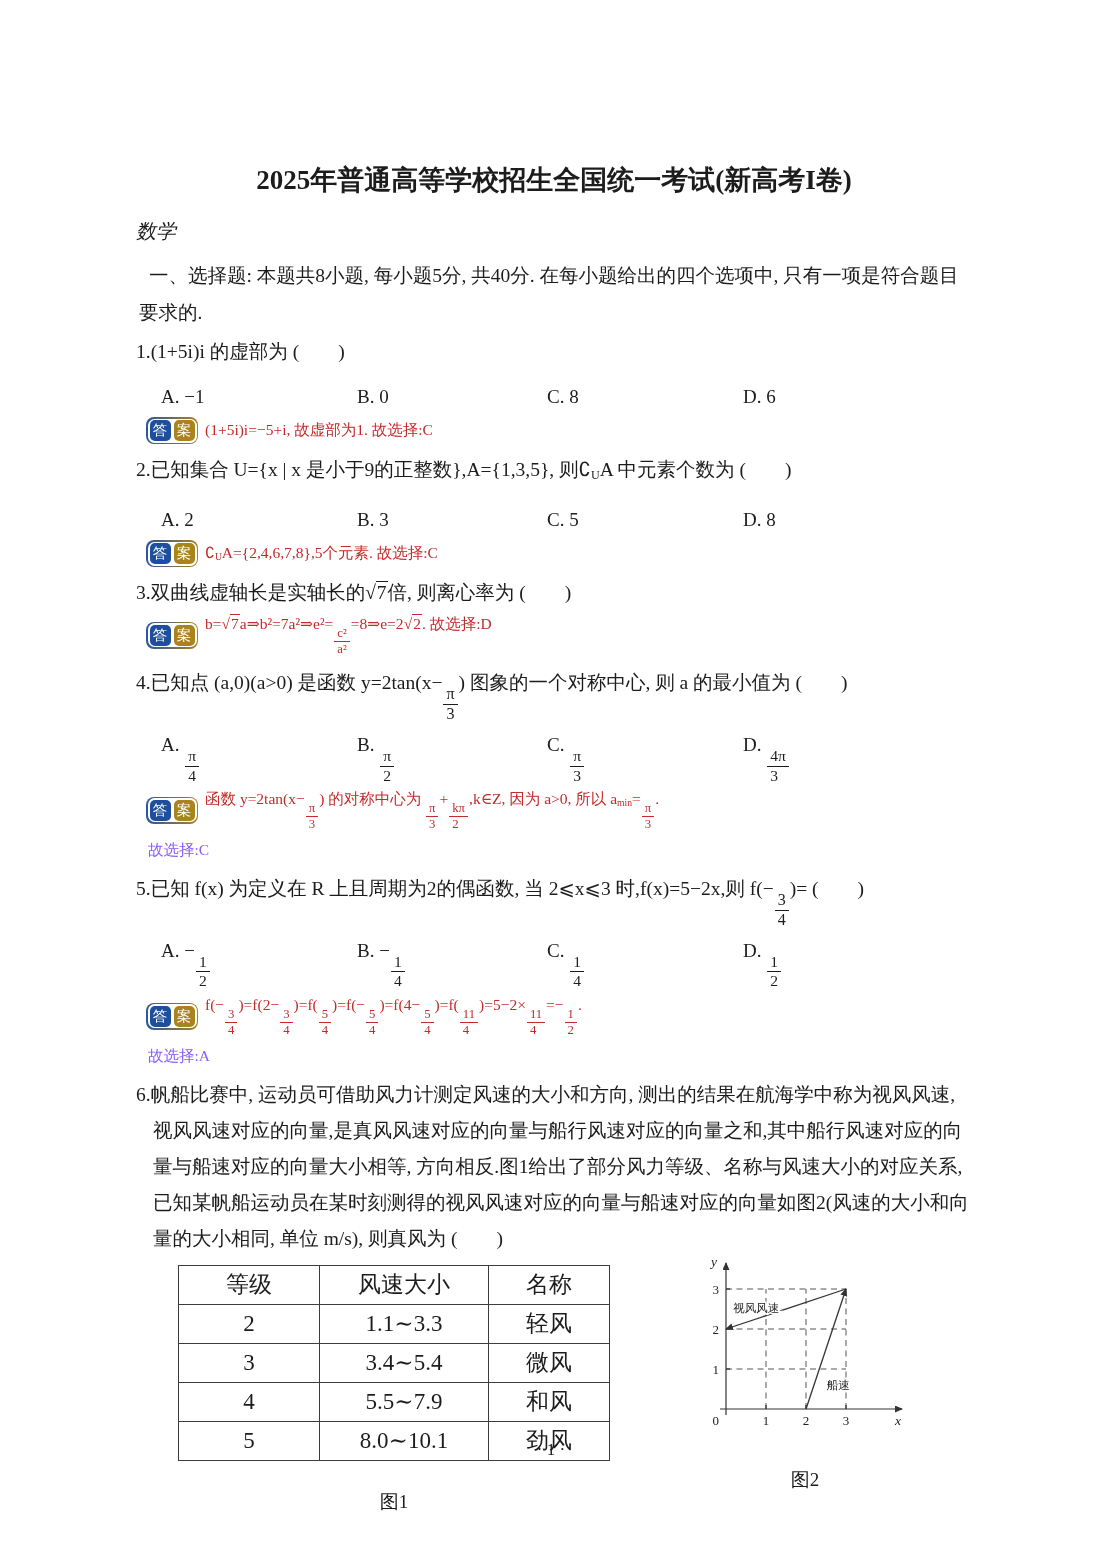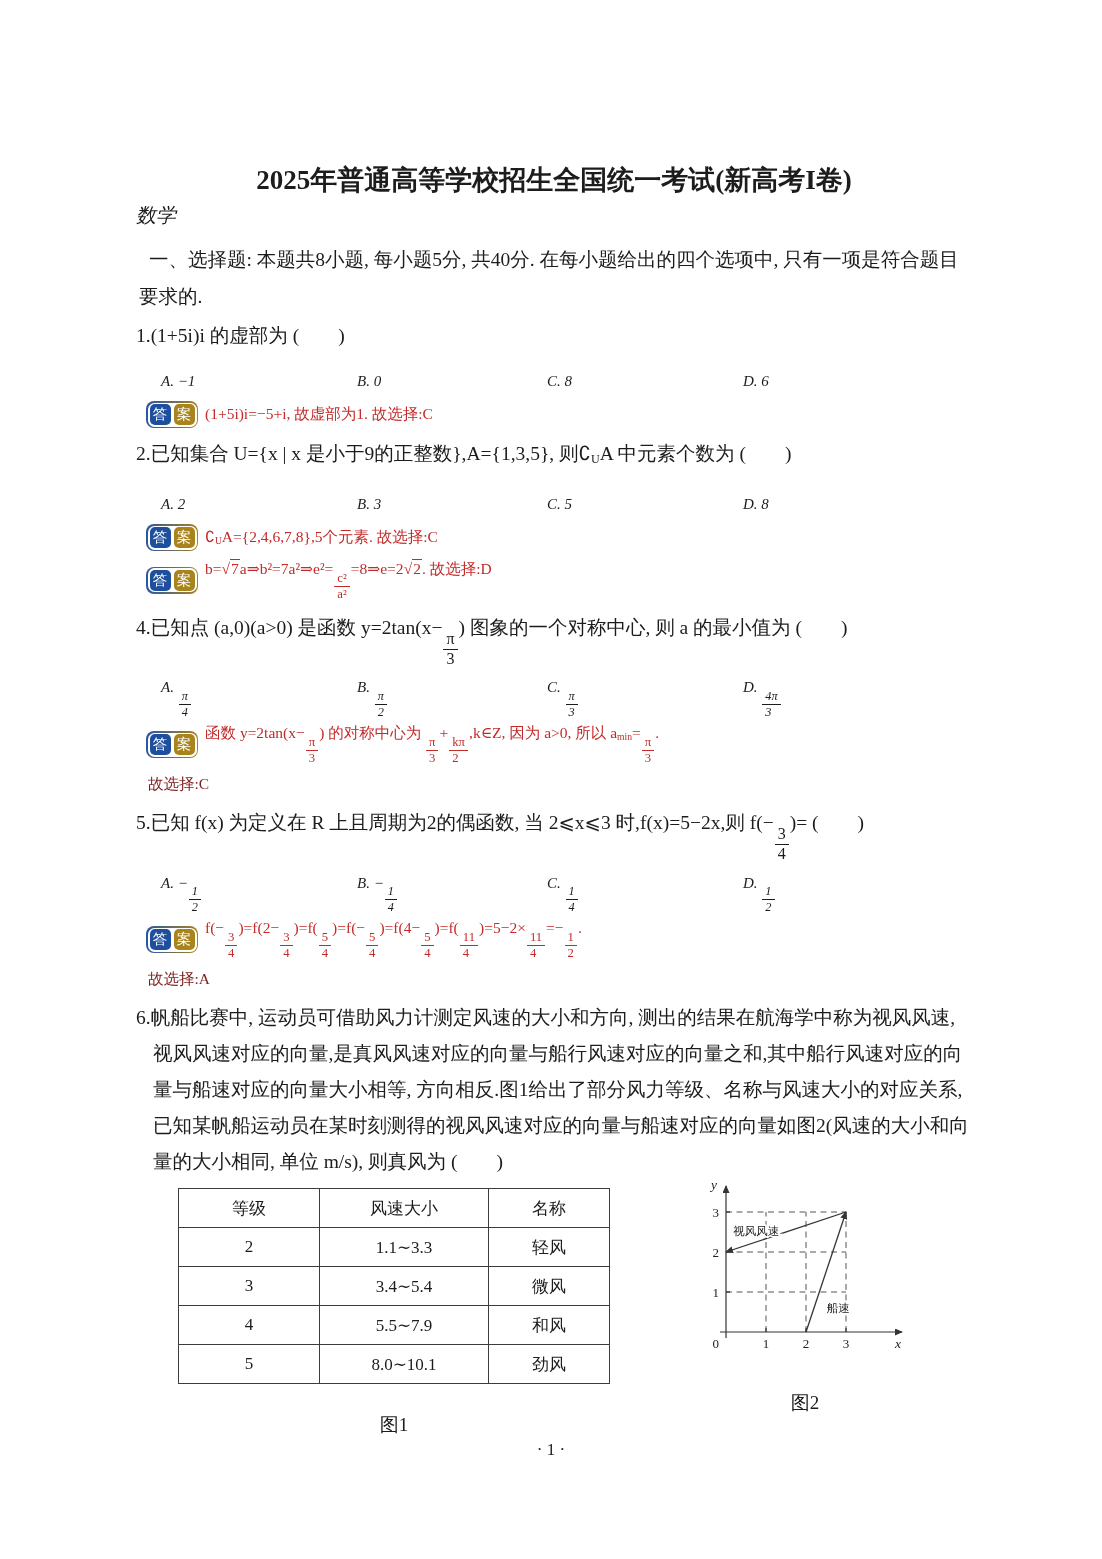--- a/index.html
+++ b/index.html
@@ -2,55 +2,55 @@
 <html><head>
 <meta charset="utf-8">
 <style>
   html,body{margin:0;padding:0;}
   body{
     width:1102px;height:1559px;background:#ffffff;position:relative;
     font-family:"Liberation Serif","DejaVu Serif",serif;color:#1c1c1c;
     overflow:hidden;
   }
   .content{padding:162px 130px 0 136px;}
-  .title{font-size:27px;font-weight:700;text-align:center;margin:0 0 4px;}
+  .title{font-size:27px;font-weight:700;text-align:center;margin:0 0 20px;}
   .subject{font-size:20px;font-weight:400;text-align:left;margin:0 0 12px;font-style:italic;}
   .instructions{font-size:19.5px;line-height:37px;margin:3px;text-indent:10px;}
   .question{margin:0;}
   .stem{font-size:19.5px;line-height:36px;margin:1px 0 0;padding-left:17px;text-indent:-17px;}
   .opts{
     display:grid;grid-template-columns:196px 190px 196px 1fr;
-    padding-left:25px;margin:11px 0 4px;font-size:15px;align-items:center;min-height:32px;font-style:italic;
+    padding-left:25px;margin:11px 0 4px;font-size:19px;align-items:center;min-height:32px;
   }
   .answer-line{
     display:flex;align-items:center;gap:7px;margin:3px 0 8px;padding-left:10px;
     color:#c32a2a;font-size:15.5px;line-height:1.35;
   }
-  .answer-cont{color:#7f1d1d;font-size:15.5px;padding-left:12px;margin:0 0 10px;}
+  .answer-cont{color:#8b5cf6;font-size:15.5px;padding-left:12px;margin:0 0 10px;}
   
   .ansbadge{background:linear-gradient(90deg,#2b55a4,#a9831c);border-radius:8px;padding:1.5px;display:inline-flex;flex:none;}
   .ansbadge-in{background:#fff;border-radius:6.5px;padding:1.5px 2px;display:inline-flex;gap:3px;}
   .tile{width:21px;height:21px;border-radius:5px;color:#fff;font-size:14.5px;line-height:1;
         display:flex;align-items:center;justify-content:center;}
   .tile.blue{background:#1d4f9e;}
   .tile.gold{background:#a9831c;}
   
   .frac{display:inline-flex;flex-direction:column;vertical-align:-0.62em;
         font-size:0.82em;line-height:1.18;padding:0 1px;text-indent:0;}
   .frac .num{border-bottom:1.3px solid currentColor;padding:0 3px;}
   .frac .den{padding:0 3px;}
   .sqrt{white-space:nowrap;}
   .sqrt .rad{border-top:1.3px solid currentColor;padding:0 1px;}
   .sub{font-size:0.62em;vertical-align:-0.25em;}
   
   .fig-row{display:flex;justify-content:space-between;align-items:flex-start;margin:8px 0 0;}
   .fig-col{display:flex;flex-direction:column;align-items:center;}
   .fig-col.left{margin-left:42px;}
   .fig-col.right{margin-right:64px;margin-top:-12px;}
-  .windtable{border-collapse:collapse;font-size:17px;}
+  .windtable{border-collapse:collapse;font-size:23px;}
   .windtable th,.windtable td{border:1.6px solid #3c3c3c;text-align:center;font-weight:400;height:38px;padding:0 6px;}
   .windtable .c1{width:128px;}
   .windtable .c2{width:156px;}
   .windtable .c3{width:108px;}
   .caption{font-size:19px;margin-top:28px;text-align:left;}
   
   .grid-line{stroke:#555;stroke-width:1;stroke-dasharray:6 4.5;}
   .axis{stroke:#333;stroke-width:1.2;fill:none;}
   .vec{stroke:#333;stroke-width:1.3;}
   .tick{font-size:13px;fill:#222;}
@@ -99,20 +99,21 @@
           <span class="ansbadge-in">
             <span class="tile blue">答</span>
             <span class="tile gold">案</span>
           </span>
         </span>
       <span class="ans-text">∁<span class="sub">U</span>A={2,4,6,7,8},5个元素. 故选择:C</span>
     </div>
   </section>
 
   <section class="question">
+    <p class="stem">3.双曲线虚轴长是实轴长的<span class="sqrt">√<span class="rad">7</span></span>倍, 则离心率为 (　　)</p>
     <div class="answer-line">
       <span class="ansbadge">
           <span class="ansbadge-in">
             <span class="tile blue">答</span>
             <span class="tile gold">案</span>
           </span>
         </span>
       <span class="ans-text">b=<span class="sqrt">√<span class="rad">7</span></span>a⇒b²=7a²⇒e²=<span class="frac">
             <span class="num">c²</span>
             <span class="den">a²</span>

